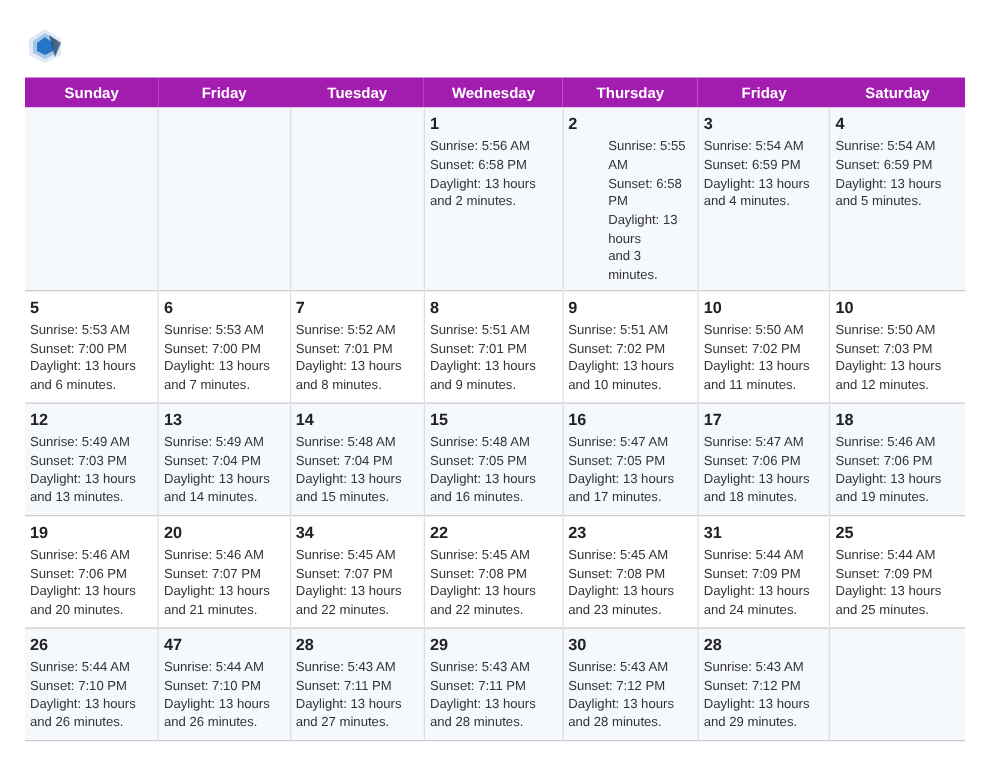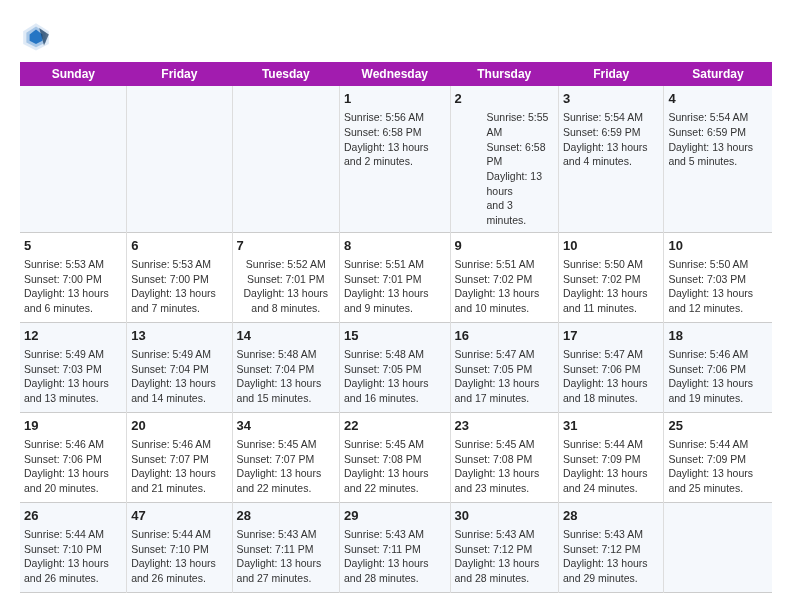--- a/index.html
+++ b/index.html
@@ -159,21 +159,21 @@
         </td>
         <td>
           <span class="day-num">6</span>
           <div class="day-info" style="white-space: pre-line;">Sunrise: 5:53 AM
 Sunset: 7:00 PM
 Daylight: 13 hours
 and 7 minutes.</div>
         </td>
         <td>
           <span class="day-num">7</span>
-          <div class="day-info" style="white-space: pre-line; text-align: center;">Sunrise: 5:52 AM
+          <div class="day-info" style="white-space: pre-line;">Sunrise: 5:52 AM
 Sunset: 7:01 PM
 Daylight: 13 hours
 and 8 minutes.</div>
         </td>
         <td>
           <span class="day-num">8</span>
           <div class="day-info" style="white-space: pre-line;">Sunrise: 5:51 AM
 Sunset: 7:01 PM
 Daylight: 13 hours
 and 9 minutes.</div>

